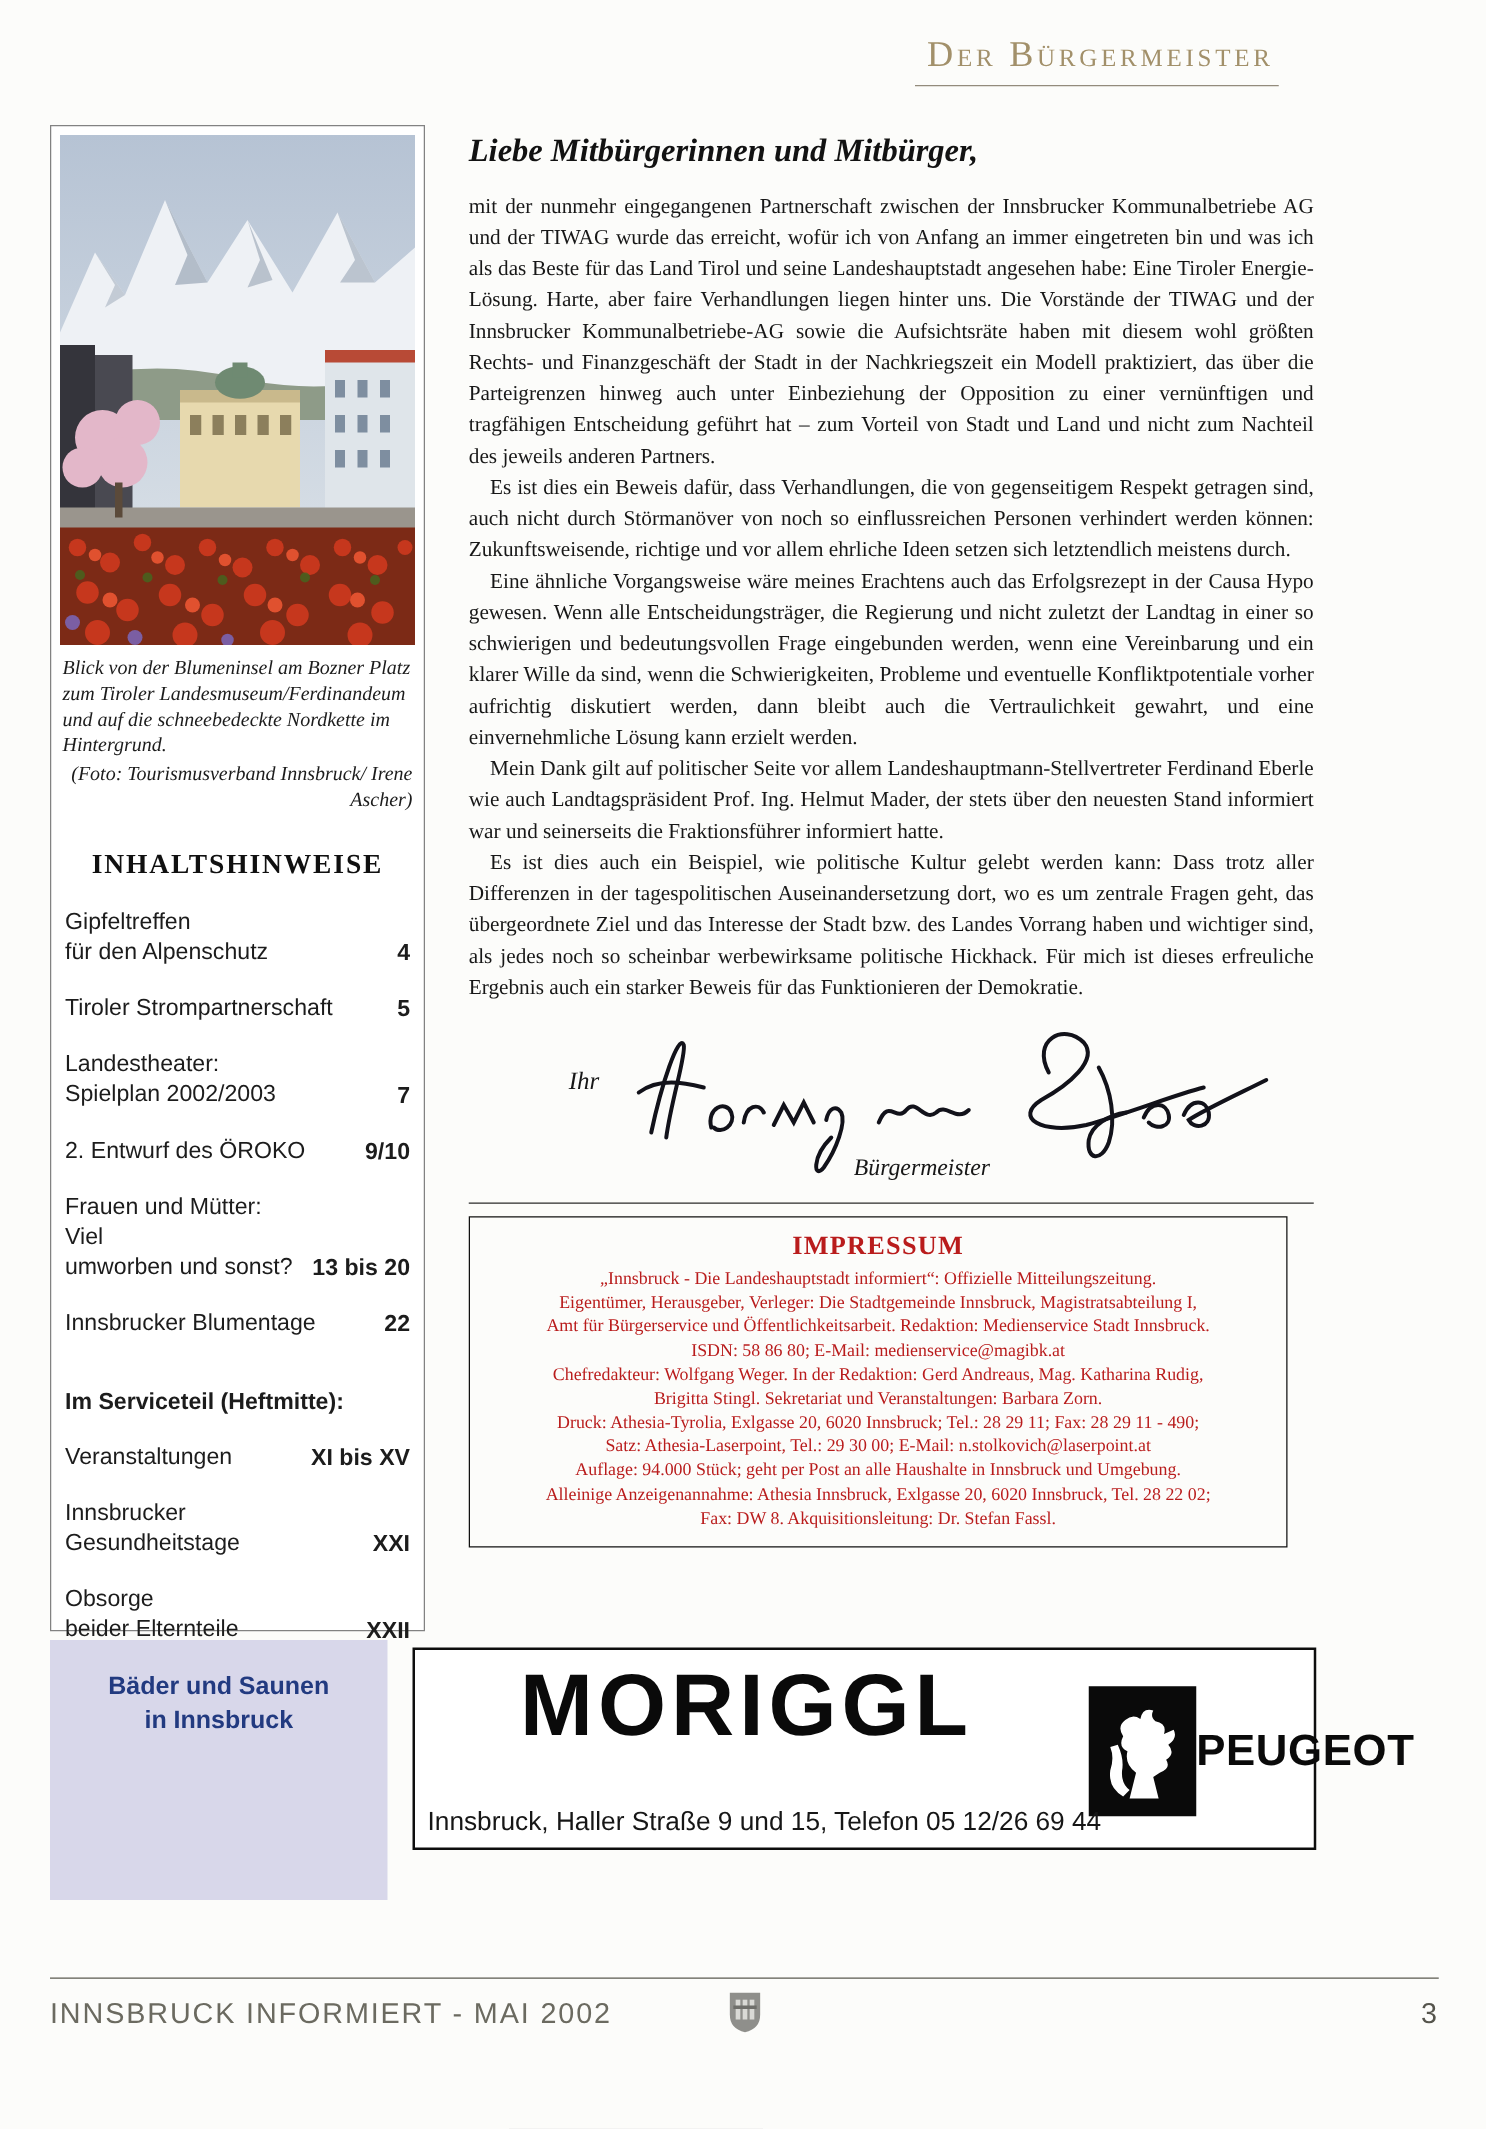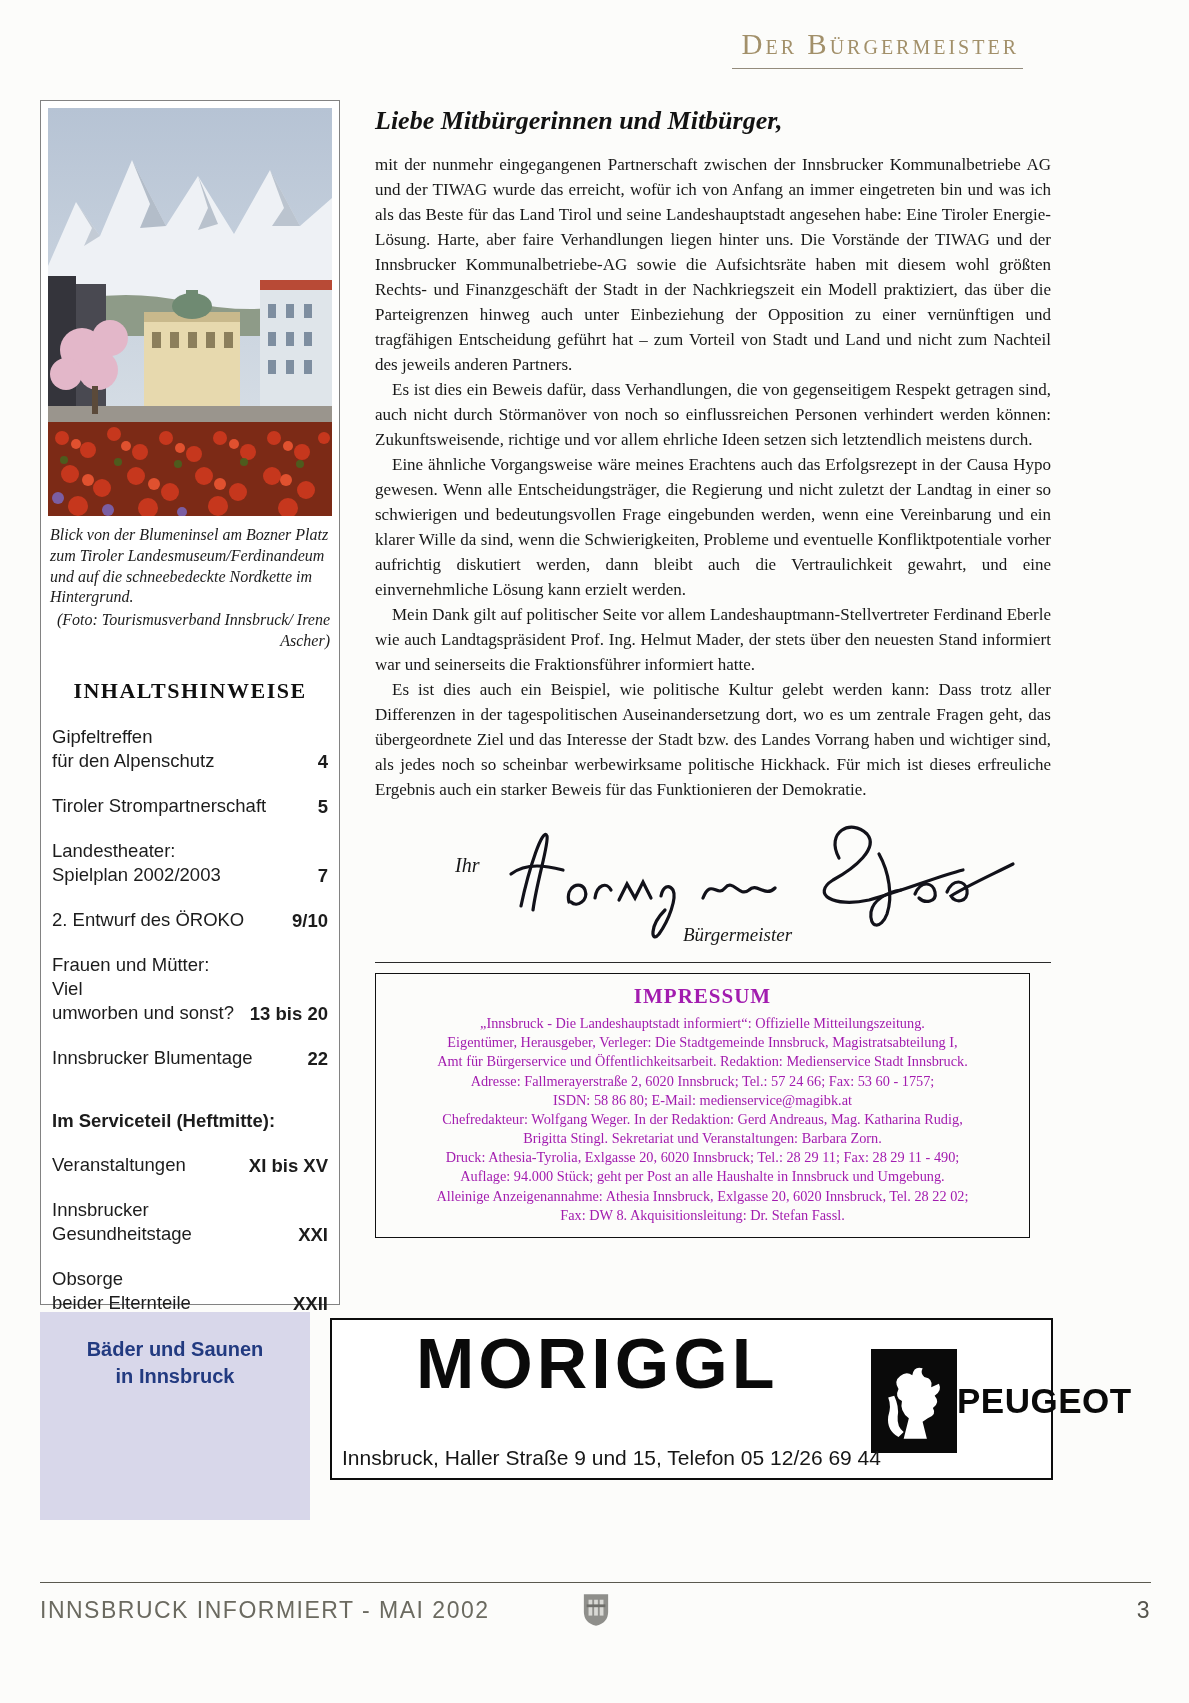--- a/index.html
+++ b/index.html
@@ -74,21 +74,21 @@
   .sig-svg { position: absolute; left: 128px; top: 0; width: 530px; height: 132px; }
   .sig-role { position: absolute; left: 308px; top: 114px; font-style: italic; font-size: 19px; }
 
   .rule { border-top: 1.5px solid #2a2a2a; margin: 4px 0 10px 0; }
 
   .impressum {
     width: 655px;
     border: 1.5px solid #111;
     padding: 8px 14px 12px 14px;
     text-align: center;
-    font-size: 14.3px; line-height: 1.34; color: #a21caf;
+    font-size: 14.3px; line-height: 1.34; color: #b91c1c;
   }
   .impressum h3 { font-size: 21px; letter-spacing: 1px; margin-bottom: 4px; font-weight: bold; }
 
   
   .ad {
     position: absolute; left: 330px; top: 1318px;
     width: 723px; height: 162px;
     border: 2.5px solid #0d0d0d;
     background: #fff;
     display: flex;
@@ -324,25 +324,25 @@
       <span class="sig-role">Bürgermeister</span>
     </div>
 
     <div class="rule"></div>
 
     <section class="impressum">
       <h3>IMPRESSUM</h3>
       <div class="imp-line">„Innsbruck - Die Landeshauptstadt informiert“: Offizielle Mitteilungszeitung.</div>
       <div class="imp-line">Eigentümer, Herausgeber, Verleger: Die Stadtgemeinde Innsbruck, Magistratsabteilung I,</div>
       <div class="imp-line">Amt für Bürgerservice und Öffentlichkeitsarbeit. Redaktion: Medienservice Stadt Innsbruck.</div>
-      <div class="imp-line">Adresse: Fallmerayerstraße 2, 6020 Innsbruck; Tel.: 57 24 66; Fax: 53 60 - 1757;</div>
       <div class="imp-line">ISDN: 58 86 80; E-Mail: medienservice@magibk.at</div>
       <div class="imp-line">Chefredakteur: Wolfgang Weger. In der Redaktion: Gerd Andreaus, Mag. Katharina Rudig,</div>
       <div class="imp-line">Brigitta Stingl. Sekretariat und Veranstaltungen: Barbara Zorn.</div>
       <div class="imp-line">Druck: Athesia-Tyrolia, Exlgasse 20, 6020 Innsbruck; Tel.: 28 29 11; Fax: 28 29 11 - 490;</div>
+      <div class="imp-line">Satz: Athesia-Laserpoint, Tel.: 29 30 00; E-Mail: n.stolkovich@laserpoint.at</div>
       <div class="imp-line">Auflage: 94.000 Stück; geht per Post an alle Haushalte in Innsbruck und Umgebung.</div>
       <div class="imp-line">Alleinige Anzeigenannahme: Athesia Innsbruck, Exlgasse 20, 6020 Innsbruck, Tel. 28 22 02;</div>
       <div class="imp-line">Fax: DW 8. Akquisitionsleitung: Dr. Stefan Fassl.</div>
     </section>
   </main>
 
   <div class="ad">
     <div class="ad-left">
       <div class="ad-brand">MORIGGL</div>
       <div class="ad-address">Innsbruck, Haller Straße 9 und 15, Telefon 05 12/26 69 44</div>

